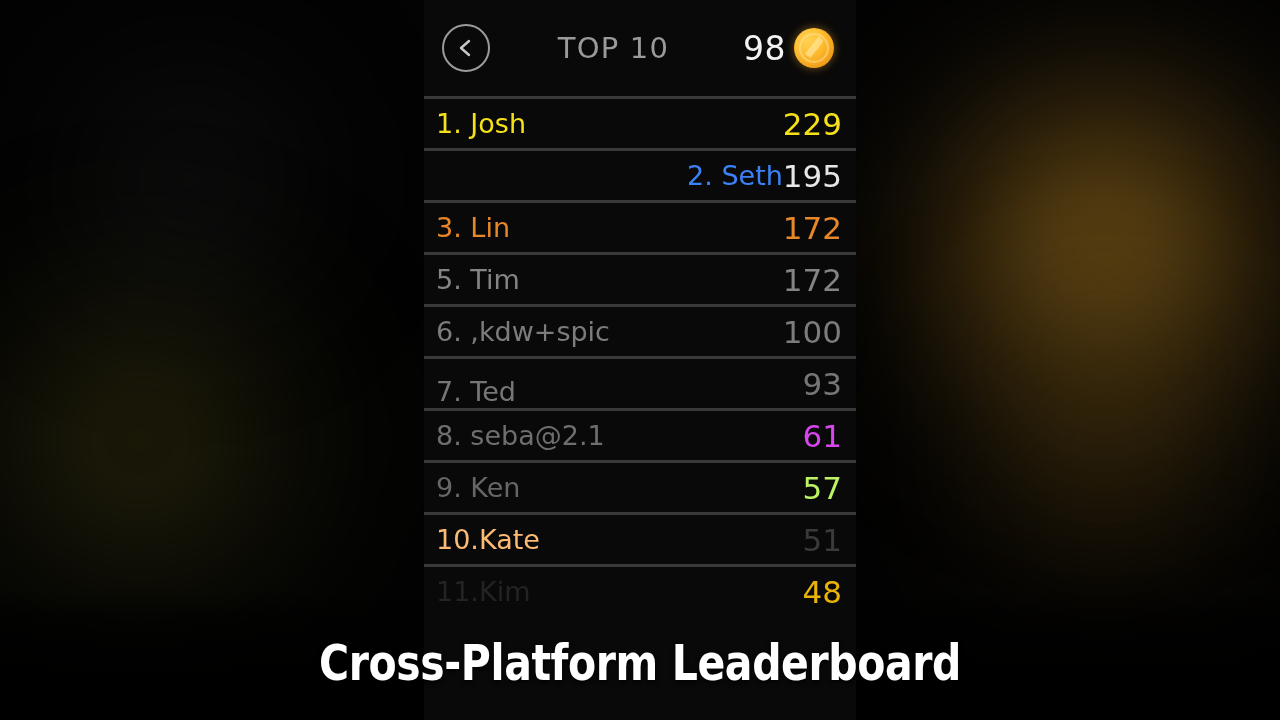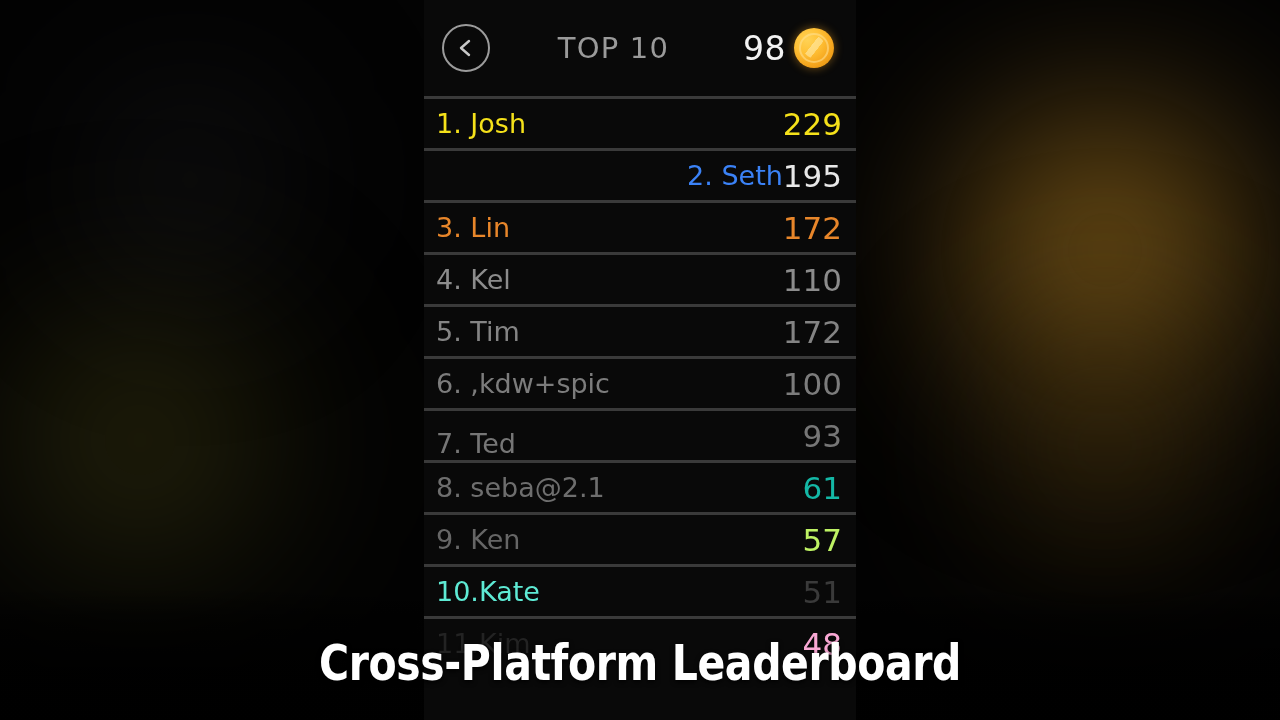--- a/index.html
+++ b/index.html
@@ -241,50 +241,46 @@
         </div>
         <div class="row">
           <div class="rank-name" style="color: #3b82f6; text-align: right;"><span class="rank">2. </span><span class="pname">Seth</span></div>
           <div class="score" style="color: rgb(232, 232, 232);">195</div>
         </div>
         <div class="row">
           <div class="rank-name" style="color: rgb(232, 134, 42);"><span class="rank">3. </span><span class="pname">Lin</span></div>
           <div class="score" style="color: rgb(232, 134, 42);">172</div>
         </div>
         <div class="row">
-          <div class="rank-name" style="color: rgb(140, 140, 140);"><span class="rank">4. </span><span class="pname">Kel</span></div>
-          <div class="score" style="color: rgb(140, 140, 140);">110</div>
-        </div>
-        <div class="row">
           <div class="rank-name" style="color: rgb(132, 132, 132);"><span class="rank">5. </span><span class="pname">Tim</span></div>
           <div class="score" style="color: rgb(132, 132, 132);">172</div>
         </div>
         <div class="row">
           <div class="rank-name" style="color: rgb(124, 124, 124);"><span class="rank">6. </span><span class="pname">,kdw+spic</span></div>
           <div class="score" style="color: rgb(124, 124, 124);">100</div>
         </div>
         <div class="row">
           <div class="rank-name" style="color: rgb(118, 118, 118); margin-top: 16px;"><span class="rank">7. </span><span class="pname">Ted</span></div>
           <div class="score" style="color: rgb(118, 118, 118); margin-left: 20px;">93</div>
         </div>
         <div class="row">
           <div class="rank-name" style="color: rgb(110, 110, 110);"><span class="rank">8. </span><span class="pname">seba@2.1</span></div>
-          <div class="score" style="color: #14b8a6;">61</div>
+          <div class="score" style="color: #d946ef;">61</div>
         </div>
         <div class="row">
           <div class="rank-name" style="color: rgb(102, 102, 102);"><span class="rank">9. </span><span class="pname">Ken</span></div>
           <div class="score" style="color: #bef264; text-align: right;">57</div>
         </div>
         <div class="row">
-          <div class="rank-name" style="color: #5eead4;"><span class="rank">10.</span><span class="pname">Kate</span></div>
+          <div class="rank-name" style="color: #fdba74;"><span class="rank">10.</span><span class="pname">Kate</span></div>
           <div class="score" style="color: rgb(58, 58, 58);">51</div>
         </div>
         <div class="row">
           <div class="rank-name" style="color: rgb(35, 35, 35);"><span class="rank">11.</span><span class="pname">Kim</span></div>
-          <div class="score" style="color: #f9a8d4; margin-left: 41px;">48</div>
+          <div class="score" style="color: #eab308; margin-left: 41px;">48</div>
         </div>
       </div>
 
   </div>
 
   <div class="caption">Cross-Platform Leaderboard</div>
 
 </div>
 
 </body></html>

